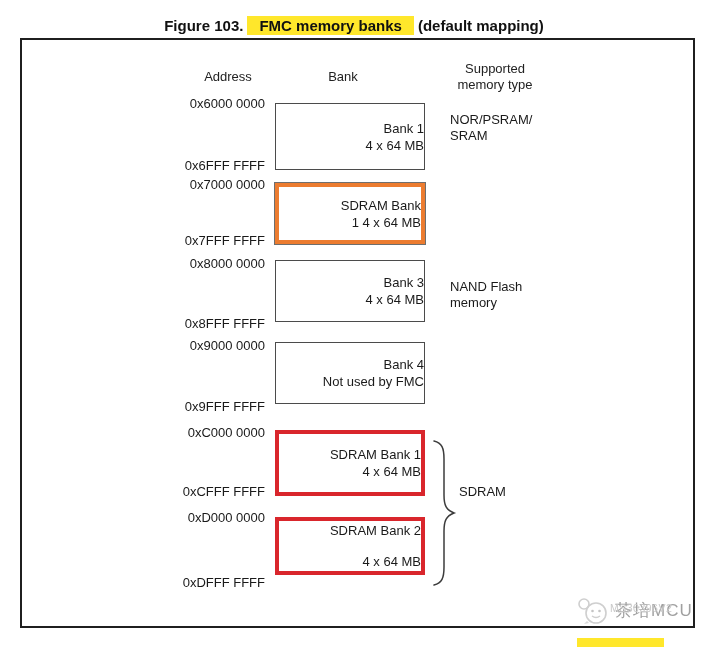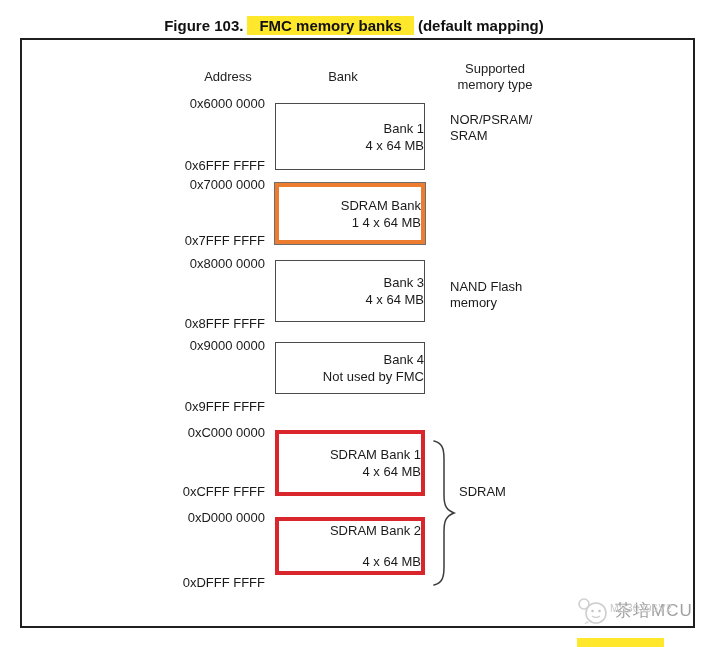--- a/index.html
+++ b/index.html
@@ -32,21 +32,21 @@
   .addr-4s{top:425px;} .addr-4e{top:484px;}
   .addr-5s{top:510px;} .addr-5e{top:575px;}
   .box{
     position:absolute;left:275px;width:150px;box-sizing:border-box;background:#fff;
     border:1px solid #4b4b4b;display:flex;flex-direction:column;justify-content:center;
     align-items:flex-end;text-align:center;font-size:13px;line-height:17px;color:#1a1a1a;
   }
   .bank-0{top:103px;height:67px;}
   .bank-1{top:183px;height:61px;border:4px solid #EC7C30;outline:1px solid #6e6e6e;}
   .bank-2{top:260px;height:62px;padding-left:35px;}
-  .bank-3{top:342px;height:52px;}
+  .bank-3{top:342px;height:62px;}
   .bank-4{top:430px;height:66px;border:4px solid #D9262C;}
   .bank-5{top:517px;height:58px;border:4px solid #D9262C;gap:14px;}
   .mtype{position:absolute;font-size:13px;line-height:16px;color:#1a1a1a;}
   .mtype-nor{left:450px;top:112px;}
   .mtype-nand{left:450px;top:279px;}
   .mtype-sdram{left:459px;top:484px;}
   .brace{position:absolute;left:431px;top:439px;}
   .wm-id{
     position:absolute;left:610px;top:602px;font-size:10.5px;color:#c9c9c9;
     letter-spacing:0.5px;white-space:nowrap;z-index:3;

